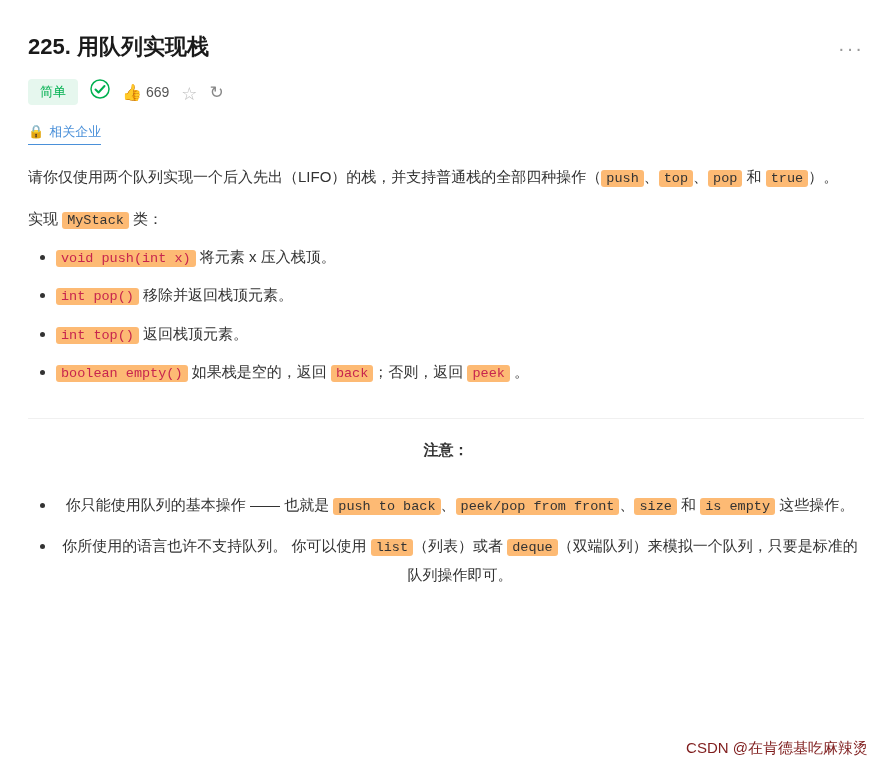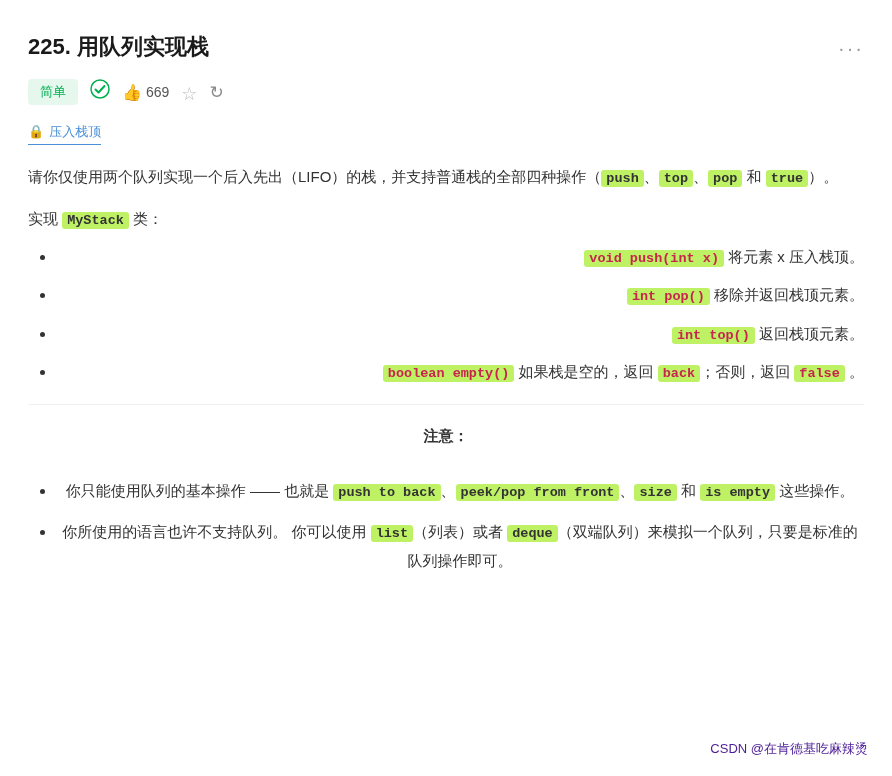--- a/index.html
+++ b/index.html
@@ -90,22 +90,21 @@
       color: #333;
     }
     .implement-line {
       font-size: 15px;
       margin-bottom: 10px;
       color: #333;
     }
     .method-list {
       list-style: disc;
       padding-left: 28px;
-      margin-bottom: 18px;
-      text-align: right;
+      margin-bottom: 32px;
     }
     .method-list li {
       margin-bottom: 10px;
       font-size: 15px;
       line-height: 1.8;
     }
     .method-list li code {
       color: #c7254e;
     }
     .notice-section {
@@ -124,37 +123,36 @@
     }
     .notice-list li {
       margin-bottom: 12px;
       font-size: 15px;
       line-height: 1.85;
     }
     .footer {
       position: fixed;
       bottom: 16px;
       right: 24px;
-      color: #4c1d95;
-      font-size: 13px;
+      color: #7f1d1d;
+      font-size: 15px;
       margin-left: 43px;
     }
     .divider {
       border: none;
       border-top: 1px solid #f0f0f0;
       margin: 18px 0 18px 0;
     }
     .blue-code {
-      background: #bef264;
+      background: #fdba74;
       color: #333;
       border-radius: 3px;
       padding: 1px 5px;
       font-family: "Courier New", Consolas, monospace;
       font-size: 13.5px;
-      font-weight: bold;
     }
   </style>
 </head>
 <body>
 
 <div class="title-row">
   <h1 class="title">225. 用队列实现栈</h1>
   <span class="more-icon">···</span>
 </div>
 
@@ -170,21 +168,21 @@
     <span class="like-icon">👍</span>
     <span>669</span>
   </span>
   <span class="star-icon">☆</span>
   <span class="refresh-icon">↻</span>
 </div>
 
 <div class="company-row">
   <span class="company-tag">
     <span class="lock-icon">🔒</span>
-    <span>压入栈顶</span>
+    <span>相关企业</span>
   </span>
 </div>
 
 <div class="description">
   请你仅使用两个队列实现一个后入先出（LIFO）的栈，并支持普通栈的全部四种操作（<code class="blue-code">push</code>、<code class="blue-code">top</code>、<code class="blue-code">pop</code> 和 <code class="blue-code">true</code>）。
 </div>
 
 <div class="implement-line">
   实现 <code class="blue-code">MyStack</code> 类：
 </div>
@@ -197,21 +195,21 @@
   <li>
     <code class="blue-code">int pop()</code>
     <span> 移除并返回栈顶元素。</span>
   </li>
   <li>
     <code class="blue-code">int top()</code>
     <span> 返回栈顶元素。</span>
   </li>
   <li>
     <code class="blue-code">boolean empty()</code>
-    <span> 如果栈是空的，返回 <code class="blue-code">back</code>；否则，返回 <code class="blue-code">false</code> 。</span>
+    <span> 如果栈是空的，返回 <code class="blue-code">back</code>；否则，返回 <code class="blue-code">peek</code> 。</span>
   </li>
 </ul>
 
 <hr class="divider">
 
 <div class="notice-section">
   <div class="notice-title">注意：</div>
   <ul class="notice-list">
     <li>
       你只能使用队列的基本操作 —— 也就是 <code class="blue-code">push to back</code>、<code class="blue-code">peek/pop from front</code>、<code class="blue-code">size</code> 和 <code class="blue-code">is empty</code> 这些操作。

